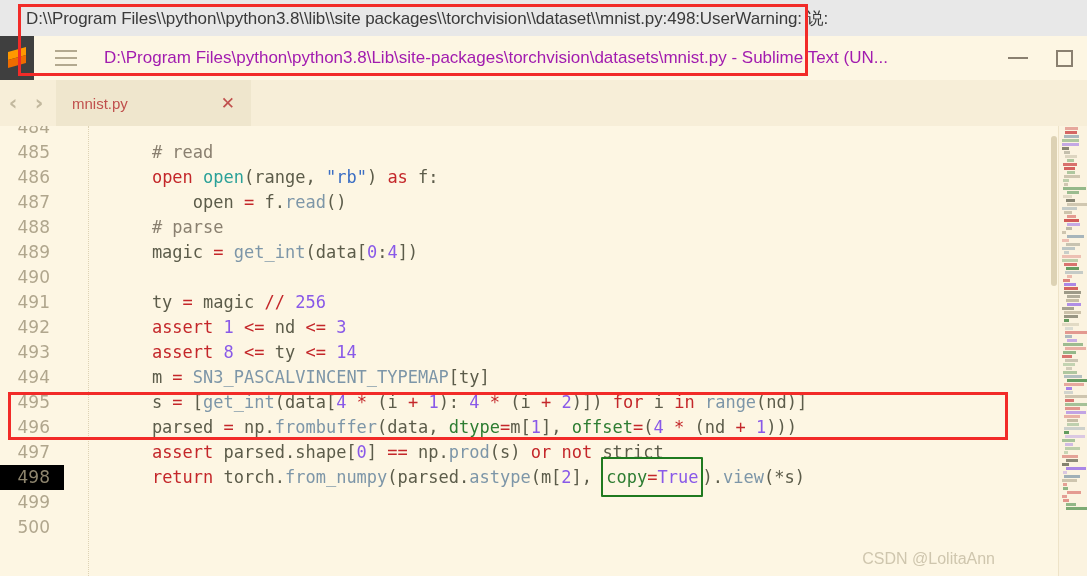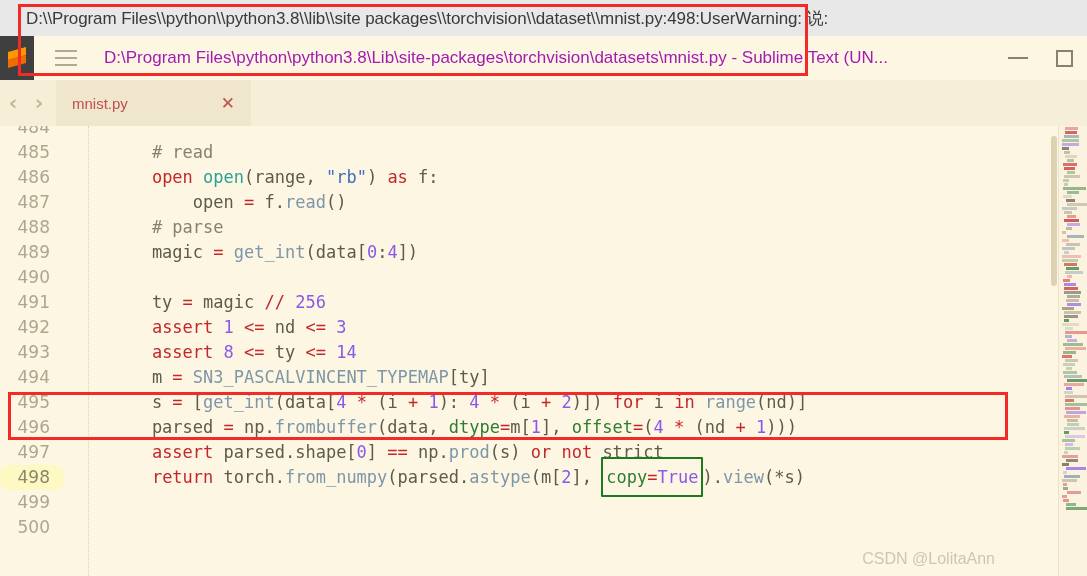--- a/index.html
+++ b/index.html
@@ -83,21 +83,21 @@
     font-family:"DejaVu Sans Mono","Liberation Mono",monospace;
     font-size:17px;
   }
   .gut{
     position:absolute;left:0;top:0;width:64px;height:25px;
     text-align:right;padding-right:14px;box-sizing:border-box;
     color:#b0a68d;font-size:17px;
     font-family:"DejaVu Sans","Liberation Sans",sans-serif;
   }
   .crow.cur .gut{background:#efe7d3;color:#8e8straightforward;}
-  .crow.cur .gut{background:#fef9c3;color:#8e856e;border-radius:9px;}
+  .crow.cur .gut{background:#000000;color:#8e856e;}
   .code{position:absolute;left:64px;top:0;height:25px;padding-left:6px;}
   #indent-guide{
     position:absolute;left:88px;top:0;width:1px;height:450px;
     border-left:1px dotted #ddd2b4;
   }
   
   .kw   {color:#c4272a;}  
   .fn   {color:#2aa198;}  
   .num  {color:#8959e8;}  
   .str  {color:#3b6ec4;}  

